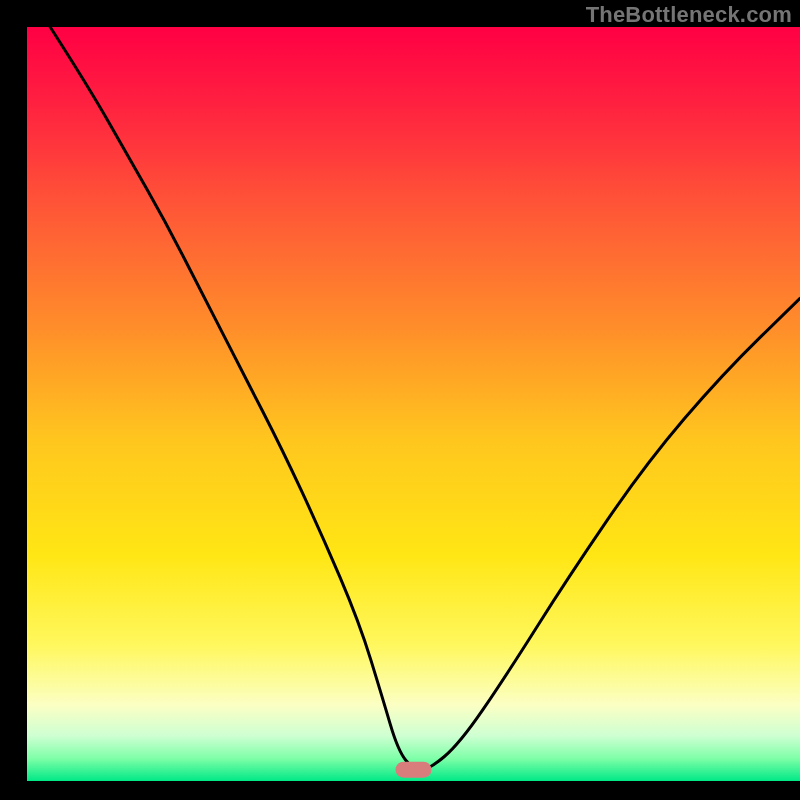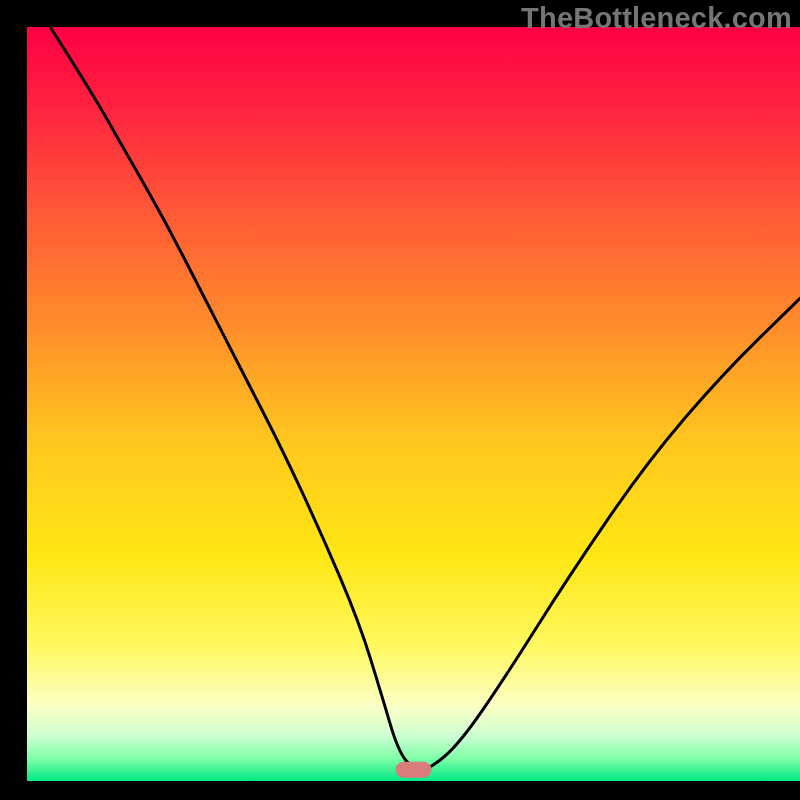--- a/index.html
+++ b/index.html
@@ -15,21 +15,21 @@
     top: 0;
     left: 0;
     width: 800px;
     height: 800px;
   }
   .attribution {
     position: absolute;
     top: 2px;
     right: 8px;
     font-family: Arial, Helvetica, sans-serif;
-    font-size: 29px;
+    font-size: 22px;
     font-weight: bold;
     color: #757575;
     letter-spacing: 0.2px;
   }
 </style>
 </head>
 <body>
 
 <svg class="canvas" viewBox="0 0 800 800" preserveAspectRatio="none">
   <defs>

